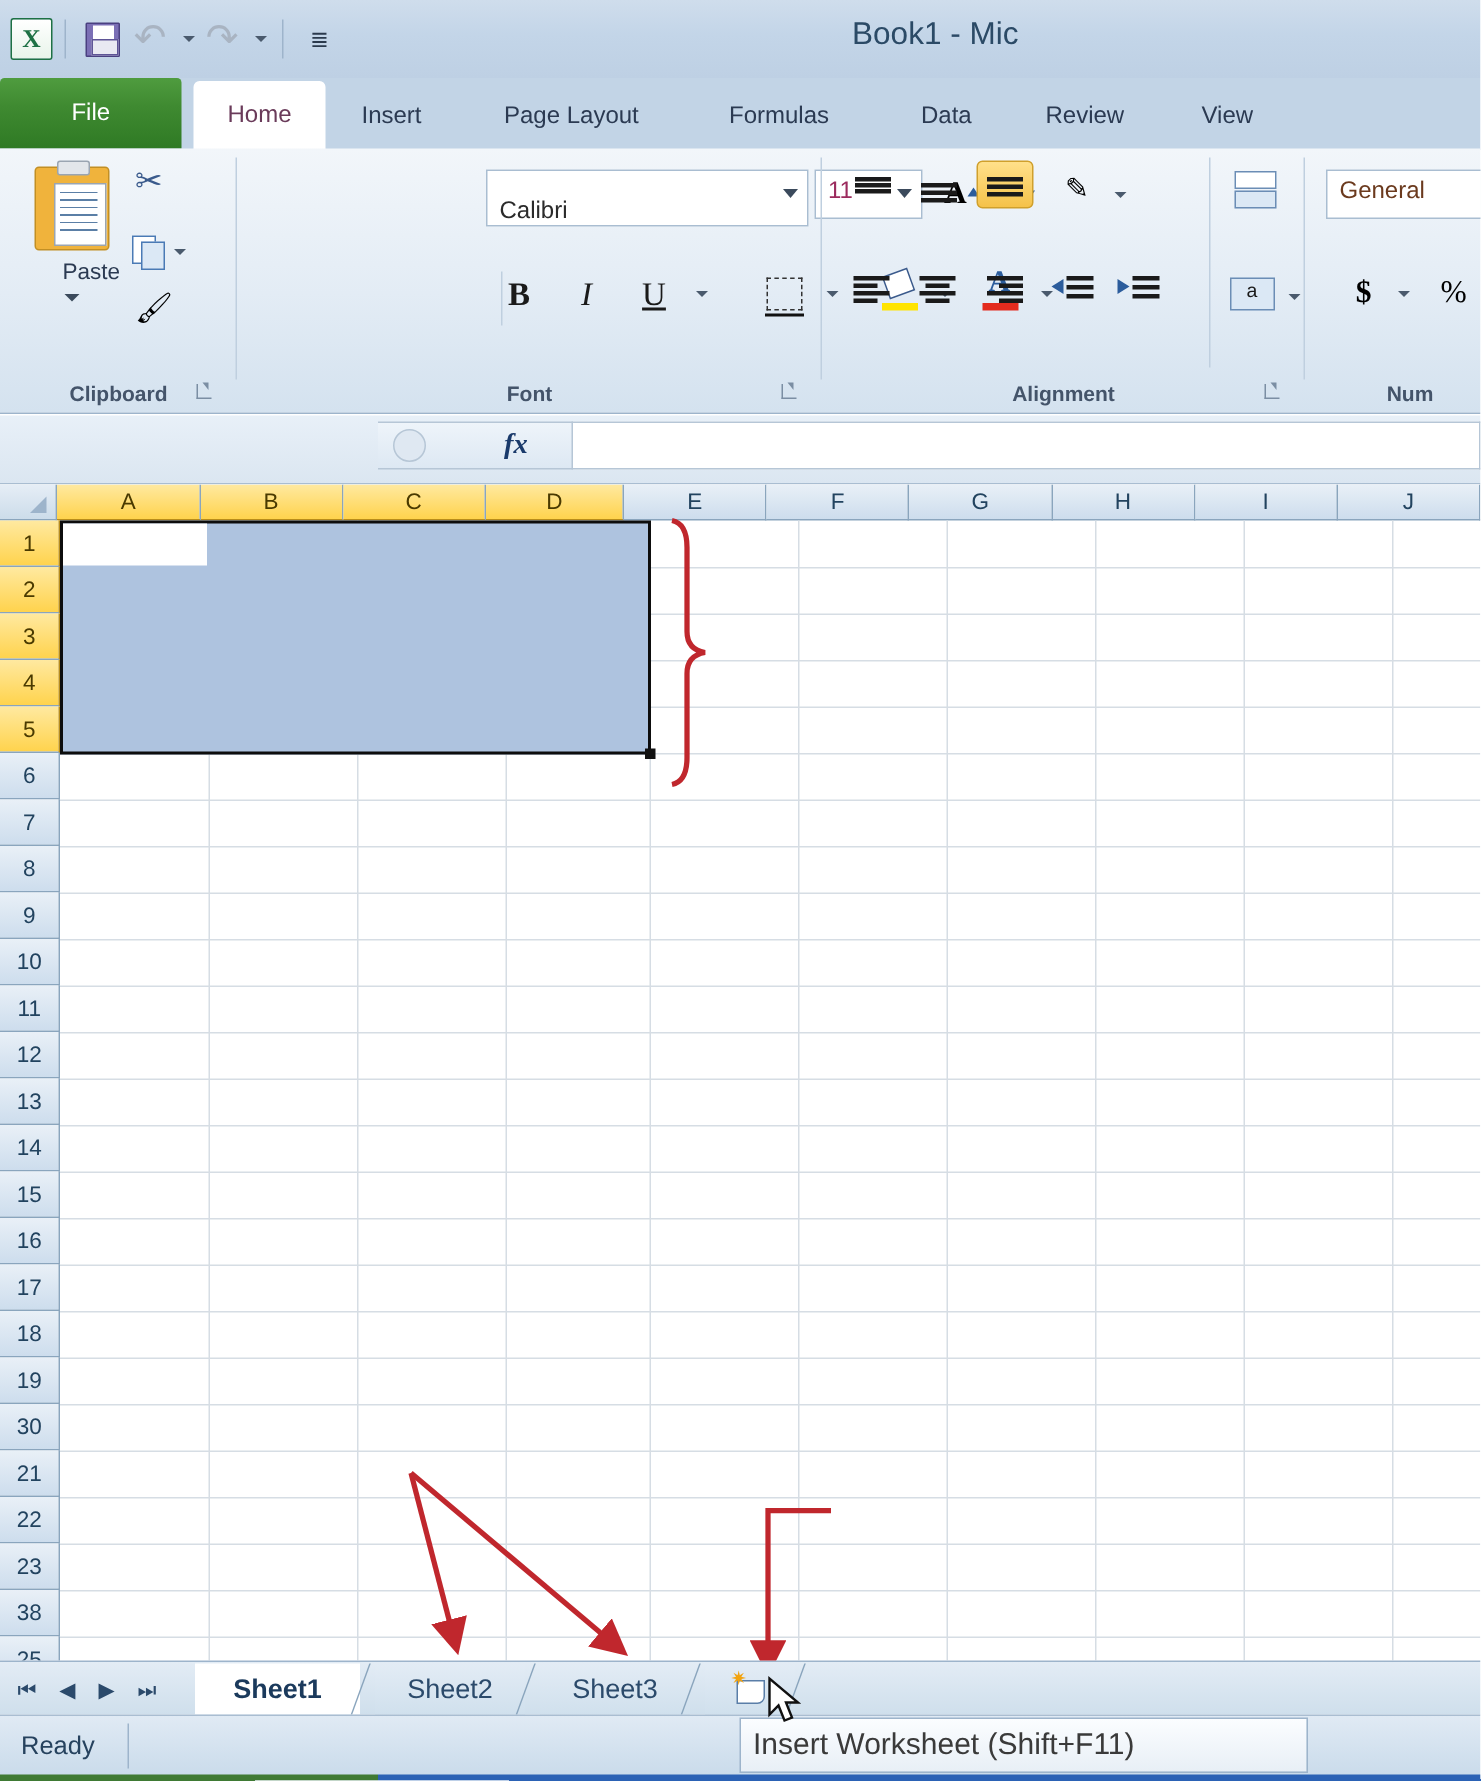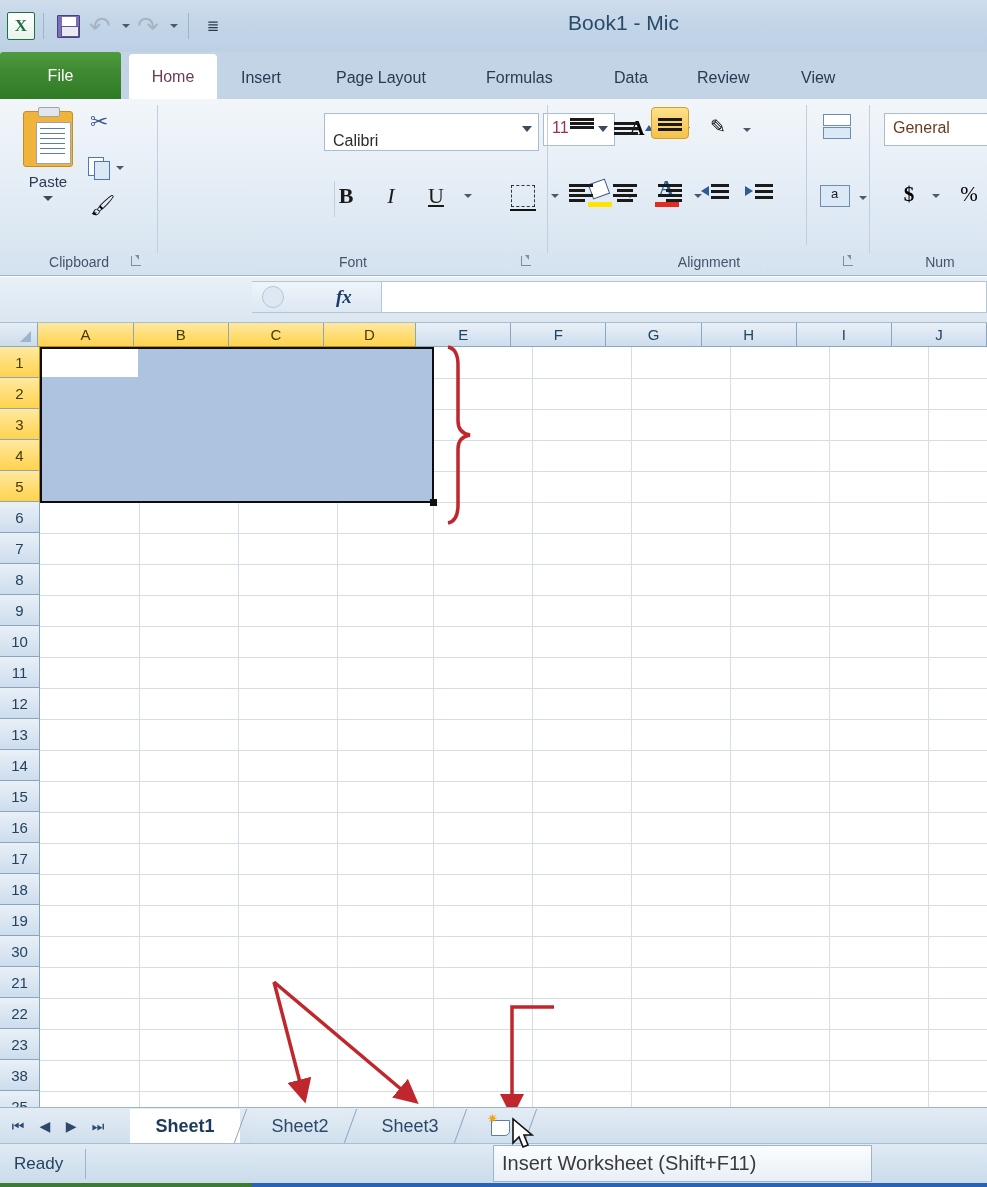--- a/index.html
+++ b/index.html
@@ -53,33 +53,33 @@
   }
   .rtab.active { background:#fff; border-top-left-radius:4px; border-top-right-radius:4px; color:#6a3b5a; top:2px; height:46px;}
 
   
   #ribbon {
     position:absolute; left:0; top:99px; width:987px; height:177px;
     background: linear-gradient(180deg,#f2f6fa 0%,#e3ecf5 55%,#d4e2ef 100%);
     border-bottom:1px solid #9db4cb;
   }
   .grp { position:absolute; top:0; height:177px; }
-  .grp-label { position:absolute; bottom:6px; width:100%; text-align:center; font-size:14px; color:#44546a;}
+  .grp-label { position:absolute; bottom:6px; width:100%; text-align:center; font-size:14px; color:#44546a;font-weight:bold;}
   .grp-div { position:absolute; top:6px; width:1px; height:148px; background:#bfcfdf; }
   .dlg-launch { position:absolute; bottom:8px; width:14px; height:14px; }
   .dlg-launch:before{content:""; position:absolute; left:1px; top:2px; width:9px;height:9px;border-left:1.5px solid #7b8ea3;border-bottom:1.5px solid #7b8ea3;}
   .dlg-launch:after{content:""; position:absolute; left:5px; top:1px; border-left:4px solid transparent;border-top:5px solid #7b8ea3; }
 
   
   .paste-btn { position:absolute; left:16px; top:8px; width:64px; height:128px; text-align:center;}
   .clipbd { width:50px;height:56px;margin:4px auto 0; background:#f0b33c; border:1px solid #c28f24; border-radius:3px; position:relative;}
   .clipbd:before{content:"";position:absolute;left:14px;top:-5px;width:20px;height:8px;background:#e2e6ea;border:1px solid #9aa5b1;border-radius:2px;}
   .clipbd:after{content:"";position:absolute;left:12px;top:10px;width:33px;height:40px;background:#fff;border:1px solid #9aa5b1;
      background-image:repeating-linear-gradient(180deg,#5b7fa6 0 1px,transparent 1px 5px); background-position:3px 5px; background-size:25px 30px; background-repeat:no-repeat;}
-  .paste-lbl { font-size:15px; color:#2b3a52; margin-top:6px; }
+  .paste-lbl { font-size:15px; color:#2b3a52; margin-top:6px;text-align:right; }
   .tri-dn { width:0;height:0;border-left:5px solid transparent;border-right:5px solid transparent;border-top:5px solid #3b4a5c;margin:6px auto 0;}
   .cb-small { position:absolute; width:46px;height:34px; }
   .scissors { font-size:22px; color:#3a5a8c; font-family:"DejaVu Sans",sans-serif;}
   .copy-ic { width:22px;height:22px;position:relative;}
   .copy-ic:before{content:"";position:absolute;left:0;top:0;width:14px;height:17px;background:#fff;border:1.5px solid #4a7ab5;}
   .copy-ic:after{content:"";position:absolute;left:6px;top:4px;width:14px;height:17px;background:#dbe8f5;border:1.5px solid #4a7ab5;}
   .brush-ic { font-size:20px; }
 
   
   .fnt-name { position:absolute; left:166px; top:14px; width:215px; height:33px; background:#fff; border:1px solid #a9bdd1;

